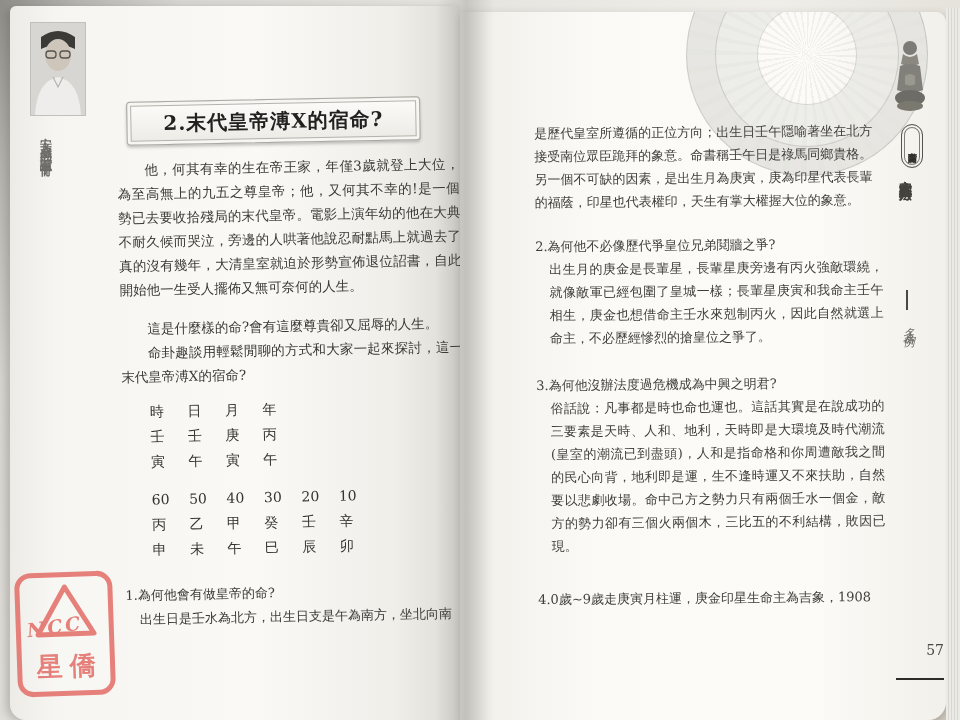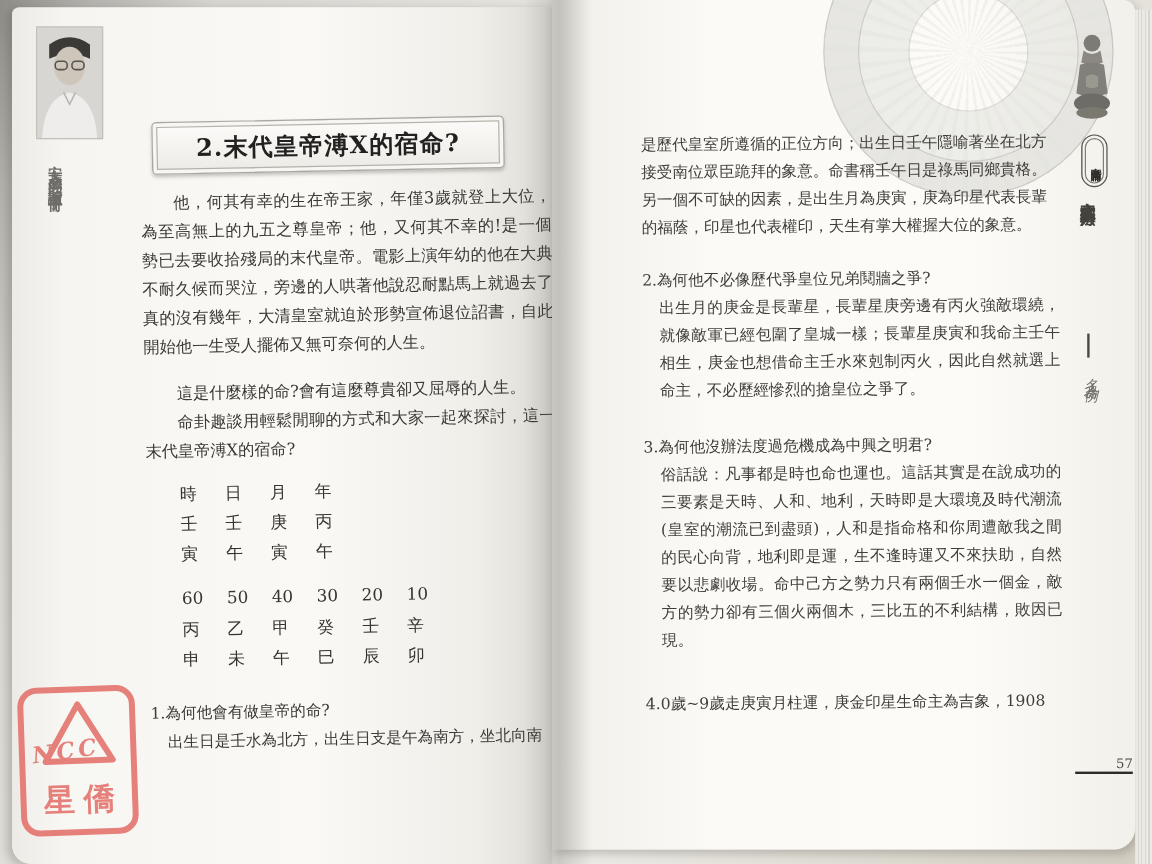--- a/index.html
+++ b/index.html
@@ -6,21 +6,21 @@
   html,body { width:960px; height:720px; overflow:hidden; }
   body { background:#a8a6a1; font-family:"DejaVu Serif","Liberation Serif",serif; }
   #scene { position:relative; width:960px; height:720px; overflow:hidden;
            background:linear-gradient(115deg,#8f8d88 0%,#b7b5b0 6%,#d9d7d2 14%,#e4e2dd 30%,#efeee9 60%,#d3cdc2 100%); }
 
   
   .page { position:absolute; overflow:hidden; }
   #page-left { left:10px; top:6px; width:450px; height:714px;
     background:linear-gradient(to right,#ecebe6 0%,#f6f5f1 10%,#faf9f5 55%,#f0eee9 86%,#dcdad4 100%);
     border-radius:6px 0 0 16px; box-shadow:-4px 2px 8px rgba(60,55,48,.25); }
-  #page-right { left:460px; top:0; width:486px; height:708px;
+  #page-right { left:460px; top:12px; width:486px; height:708px;
     background:linear-gradient(to right,#dedcd6 0%,#f2f1ec 6%,#fbfaf6 28%,#fcfbf7 72%,#f2f0ea 100%);
     border-radius:0 10px 18px 0; box-shadow:2px 3px 8px rgba(60,55,48,.25); }
   #gutter { position:absolute; left:436px; top:0; width:58px; height:720px; z-index:3;
     background:linear-gradient(to right,rgba(90,85,78,0) 0%,rgba(90,85,78,.16) 42%,rgba(90,85,78,.22) 52%,rgba(90,85,78,0) 100%); }
   #fore-edge { position:absolute; right:0; top:8px; width:14px; height:712px; z-index:2;
     background:repeating-linear-gradient(to right,#eceae4 0 2px,#d9d7d1 2px 3px); }
 
   
   .vtext { writing-mode:vertical-rl; text-orientation:upright; }
   #author-photo { position:absolute; left:20px; top:16px; width:56px; height:94px;
@@ -68,21 +68,21 @@
     box-shadow:inset 0 0 0 2px #f4f3ee, inset 0 0 0 3px #807e75;
     display:flex; align-items:center; justify-content:center; }
   #level-badge .b { font-size:9px; font-weight:bold; color:#2e2d29; line-height:1; letter-spacing:1px;
     font-family:"DejaVu Sans","Liberation Sans",sans-serif; }
   #book-title { position:absolute; left:436px; top:158px; font-size:13px; font-weight:bold;
     color:#45433e; letter-spacing:1px; }
   #title-divider { position:absolute; left:446px; top:278px; width:2px; height:20px; background:#4a4844; }
   #book-subtitle { position:absolute; left:441px; top:306px; font-size:11.5px; color:#6f6d68;
     letter-spacing:3px; font-style:italic; }
   #pagenum { position:absolute; left:436px; top:630px; width:48px; text-align:right;
-    font-size:11px; color:#4a4845; border-bottom:2px solid #2e2c29; padding-bottom:0; }
+    font-size:14px; color:#4a4845; border-bottom:2px solid #2e2c29; padding-bottom:20px; }
 
   
   #stamp { position:absolute; left:16px; top:572px; width:98px; height:124px; z-index:6;
     border:5px solid #e4706a; border-radius:16px; transform:rotate(-2deg);
     background:rgba(255,255,255,.18); opacity:.88; }
   #stamp .tri { position:absolute; left:13px; top:6px; }
   #stamp .ncc { position:absolute; left:6px; top:38px; transform:rotate(-6deg);
     font-size:19px; font-weight:bold; font-style:italic; color:#e4706a; letter-spacing:3px; }
   #stamp .cjk { position:absolute; left:0; right:0; top:72px; text-align:center;
     font-size:26px; font-weight:bold; color:#e4706a; letter-spacing:7px; text-indent:7px; }

